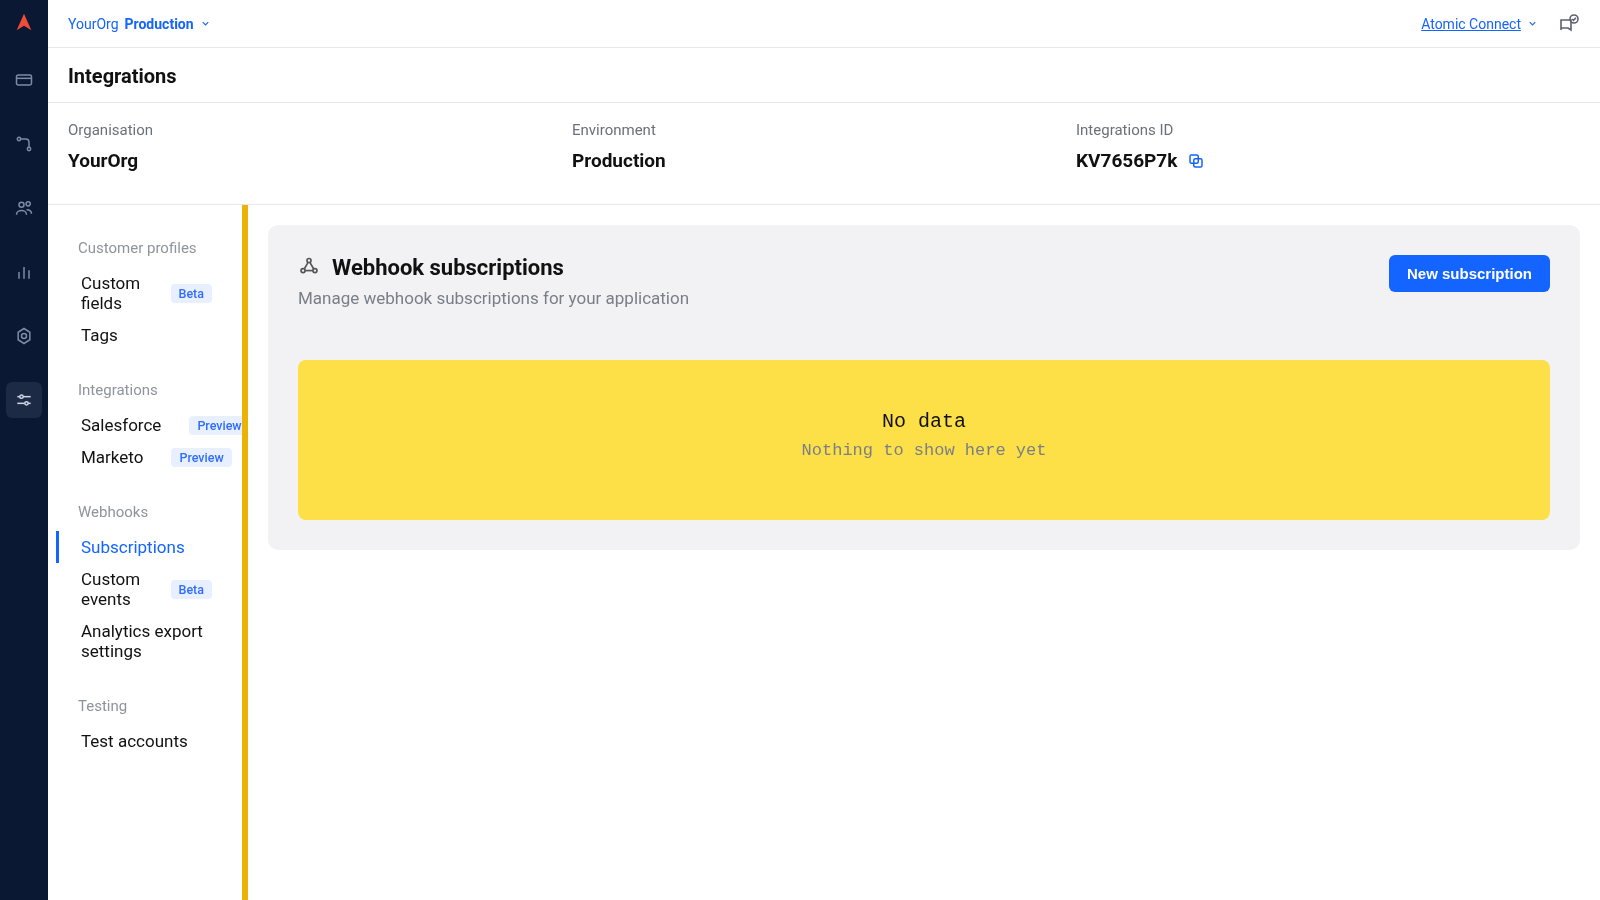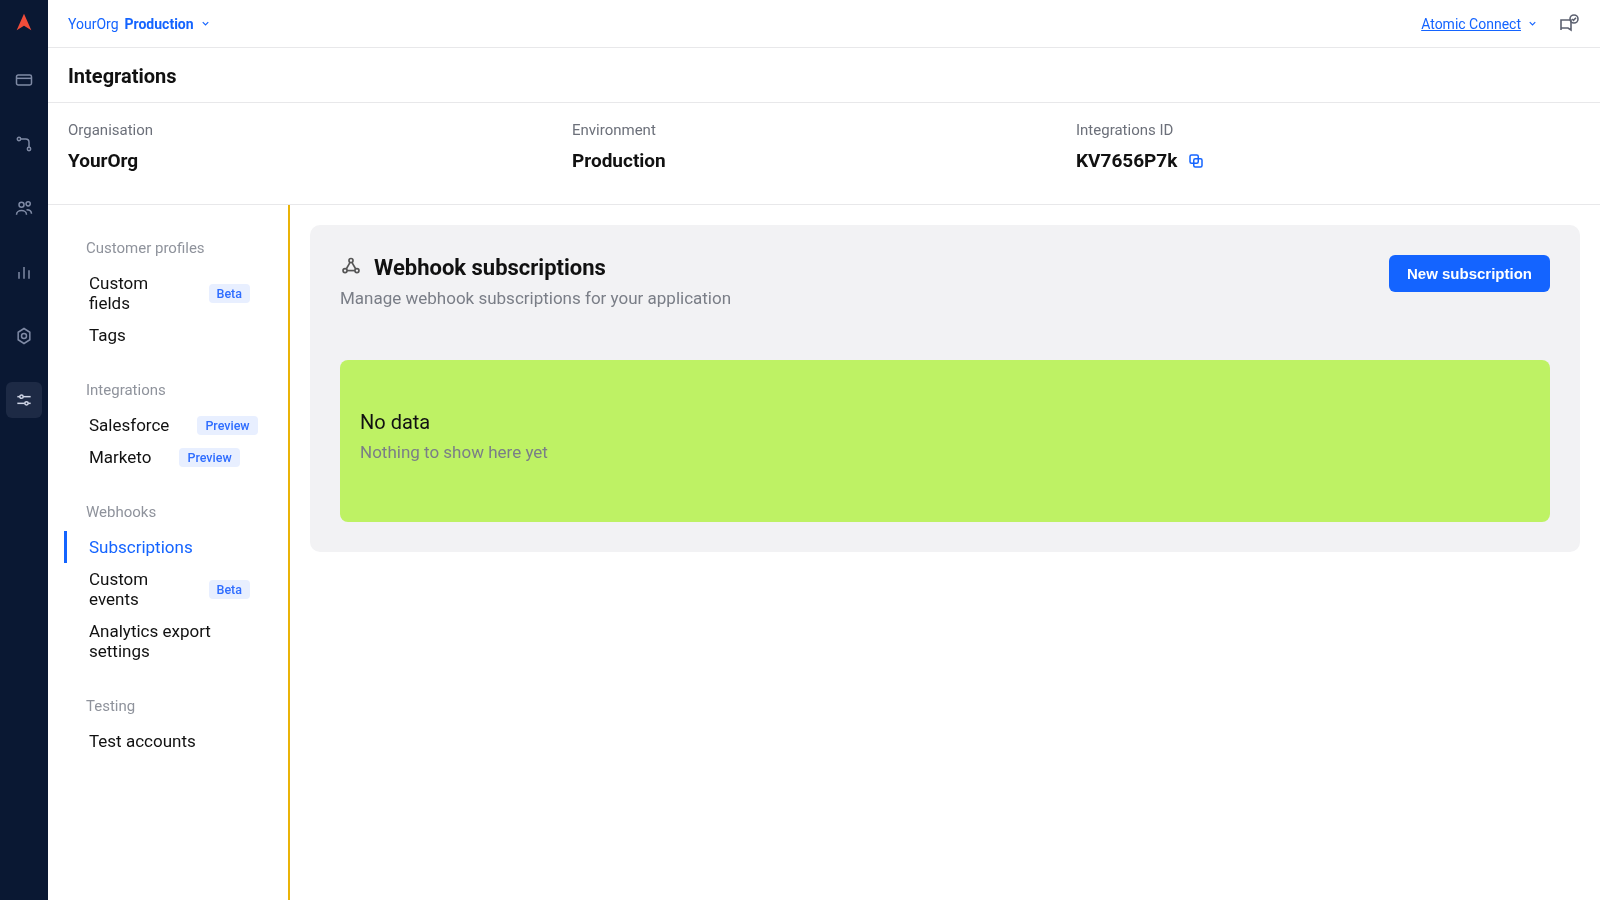--- a/index.html
+++ b/index.html
@@ -73,23 +73,23 @@
   }
   .info-col { flex: 1; }
   .info-label { color: #6c707a; font-size: 15px; margin-bottom: 10px; }
   .info-value { font-size: 19px; font-weight: 700; display: flex; align-items: center; gap: 10px; }
   .copy-btn { cursor: pointer; display: inline-flex; }
 
   
   .body { flex: 1; display: flex; overflow: hidden; }
 
   .sidebar {
-    width: 242px;
-    border-right: 2px solid #eab308;
-    padding: 30px 16px 20px;
+    width: 200px;
+    border-right: 6px solid #eab308;
+    padding: 30px 8px 20px;
     overflow-y: auto;
   }
   .side-group { margin-bottom: 26px; }
   .side-head {
     color: #8f939c; font-size: 15px;
     padding: 4px 22px 10px;
   }
   .side-item {
     padding: 6px 22px;
     font-size: 17px;
@@ -124,22 +124,24 @@
   }
   .panel-title-row { display: flex; align-items: center; gap: 12px; margin-bottom: 8px; }
   .panel-title { font-size: 22px; font-weight: 700; }
   .panel-sub { color: #7a7e87; font-size: 17px; }
   .btn-primary {
     background: #1464ff; color: #fff; border: none;
     font-size: 15px; font-weight: 600;
     padding: 10px 18px; border-radius: 6px; cursor: pointer;
   }
   .empty {
-    background: #bef264; border-radius: 8px;
+    background: #fde047; border-radius: 8px;
     padding: 50px 20px 60px;
+    text-align: center;
+    font-family: Liberation Mono, monospace;
   }
   .empty-title { font-size: 20px; color: #111; margin-bottom: 8px; }
   .empty-sub { font-size: 17px; color: #7a7e87; }
 
   .chev { display: inline-flex; }
 </style>
 </head>
 <body>
 
 <div class="app">

